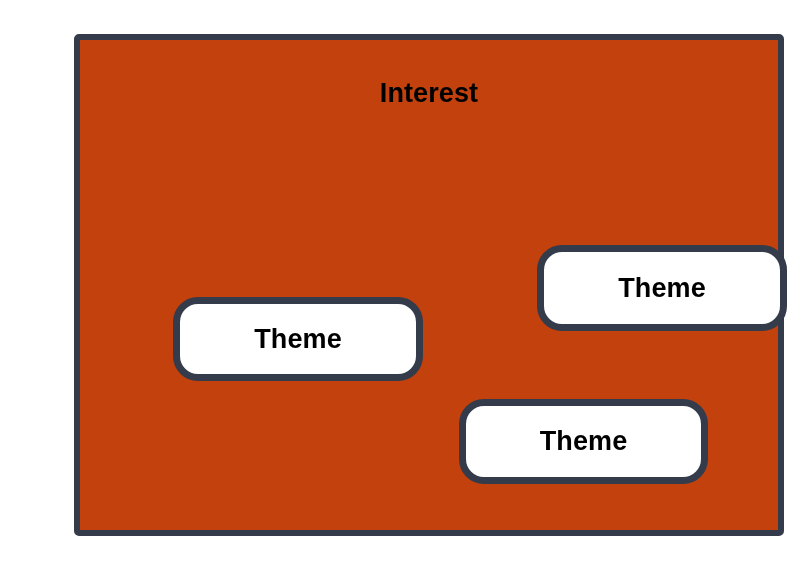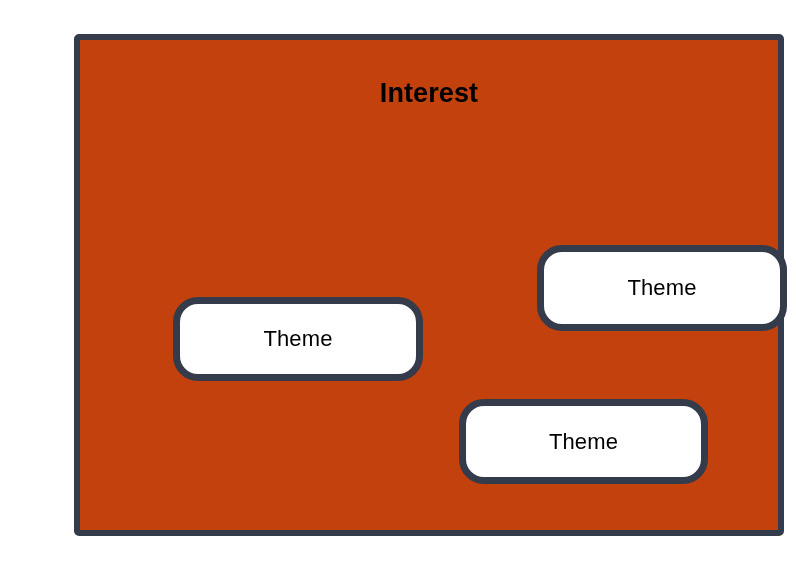--- a/index.html
+++ b/index.html
@@ -47,22 +47,22 @@
     position: absolute;
     box-sizing: border-box;
     background: #ffffff;
     border: 7px solid #343b4a;
     border-radius: 25px;
     display: flex;
     align-items: center;
     justify-content: center;
   }
   .theme-label {
-    font-size: 22px;
-    font-weight: normal;
+    font-size: 27px;
+    font-weight: bold;
     color: #000000;
     letter-spacing: 0.1px;
     line-height: 1;
     user-select: none;
   }
   
   #theme-node-1 { left: 93px;  top: 257px; width: 250px; height: 84px; }
   #theme-node-2 { left: 457px; top: 205px; width: 250px; height: 86px; }
   #theme-node-3 { left: 379px; top: 359px; width: 249px; height: 85px; }
 </style>

